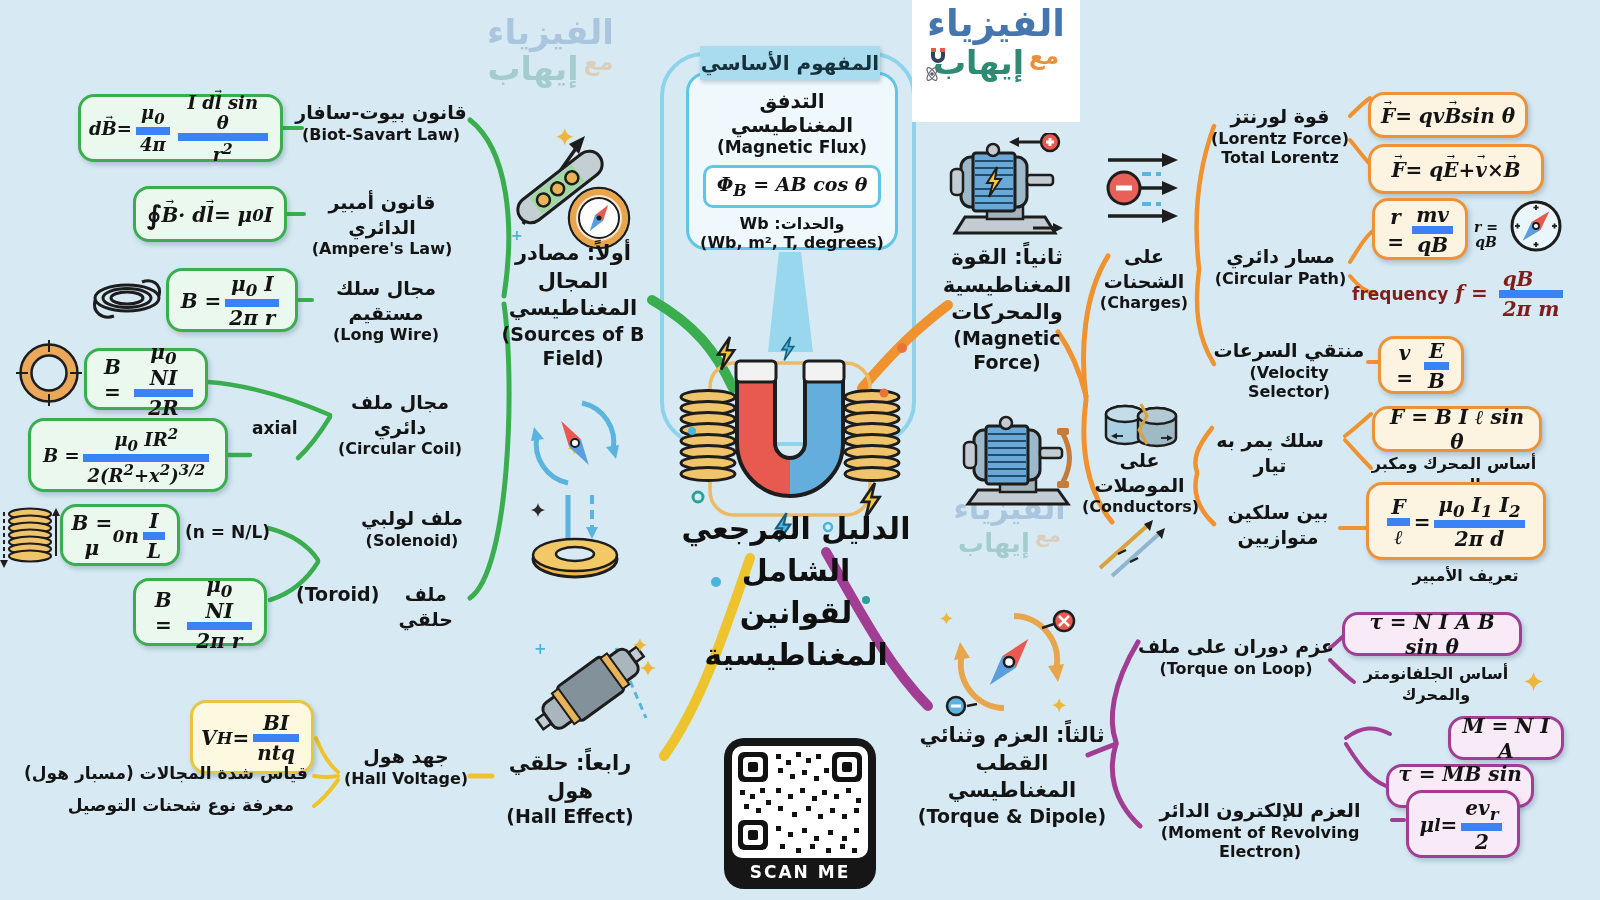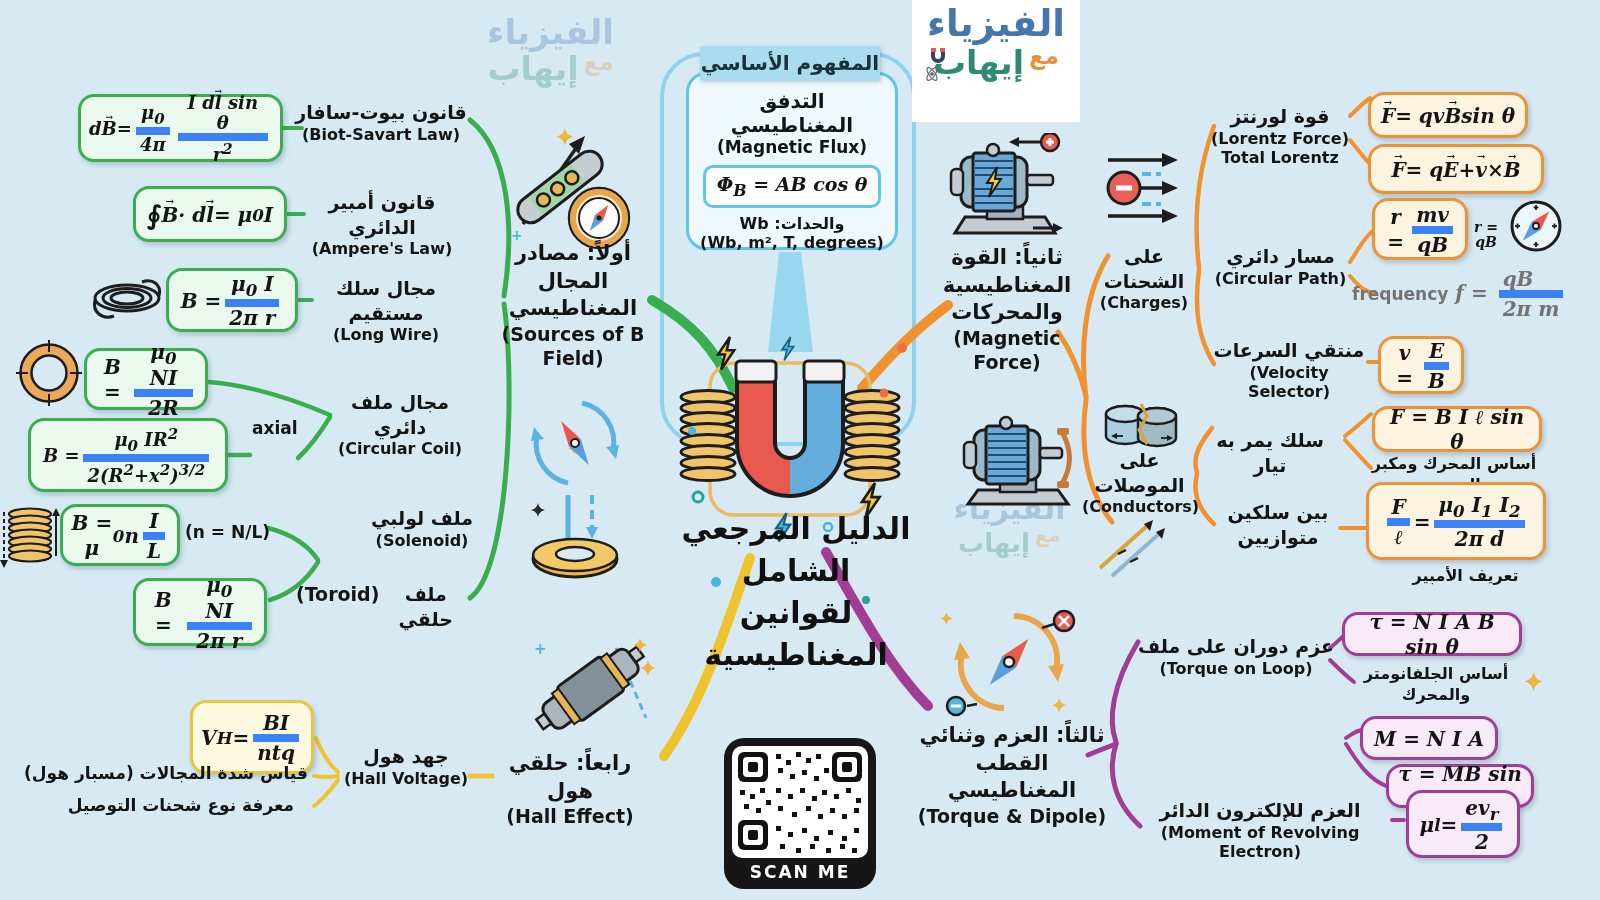--- a/index.html
+++ b/index.html
@@ -19,21 +19,21 @@
 .big{font-style:normal;font-size:1.3em;font-family:"DejaVu Sans",sans-serif}
 .rm{font-style:normal;font-family:"DejaVu Sans",sans-serif;font-size:0.85em;font-weight:bold}
 .lbl{position:absolute;z-index:3;text-align:center;font-weight:bold;color:#141414}
 .lbl .ar{direction:rtl;font-size:19px;line-height:1.3}
 .lbl .en{direction:ltr;font-size:16px;line-height:1.2}
 .nlbl .ar{font-size:21px;line-height:1.32}
 .nlbl .en{font-size:19px;line-height:1.25}
 .inline-lbl{display:flex;gap:6px;justify-content:center;direction:rtl;align-items:baseline}
 .anote{position:absolute;z-index:3;font-weight:bold;color:#141414;direction:rtl;text-align:center;font-size:17px;line-height:1.3}
 .ltrnote{position:absolute;z-index:3;font-weight:bold;color:#141414;font-size:17px}
-.ffree{position:absolute;z-index:3;font-family:"DejaVu Serif",serif;font-style:italic;font-weight:bold;color:#737373;font-size:20px}
+.ffree{position:absolute;z-index:3;font-family:"DejaVu Serif",serif;font-style:italic;font-weight:bold;color:#7f1d1d;font-size:20px}
 .cnote{position:absolute;z-index:3;font-family:"DejaVu Serif",serif;font-style:italic;font-weight:bold;color:#141414;font-size:14px;line-height:1.1;text-align:center}
 .icon{position:absolute;z-index:3}
 .concept{position:absolute;z-index:3;border:3.5px solid #5ec7e6;background:#eef8fd;border-radius:20px;text-align:center;padding:14px 8px 24px;color:#141414}
 .badge{position:absolute;z-index:4;background:#a9dcee;border-radius:0;display:flex;align-items:center;justify-content:center;font-weight:bold;font-size:20px;color:#16303c;direction:rtl;box-shadow:1px 2px 4px rgba(60,90,110,.3)}
 .concept .cn-ar{font-weight:bold;font-size:20px;direction:rtl}
 .concept .cn-en{font-weight:bold;font-size:17px}
 .concept .cbox{margin:8px auto 6px;width:178px;border:3px solid #5ec7e6;background:#fff;border-radius:10px;font-family:"DejaVu Serif",serif;font-style:italic;font-weight:bold;font-size:19px;padding:5px 2px}
 .concept .cu-ar{font-weight:bold;font-size:16px;direction:rtl}
 .concept .cu-en{font-weight:bold;font-size:16px}
 .title{position:absolute;z-index:3;text-align:center;font-weight:bold;color:#101010;font-size:30px;line-height:1.4;direction:rtl}
@@ -203,21 +203,21 @@
   <line x1="4" y1="10" x2="4" y2="58" stroke="#1d1d1d" stroke-width="2" stroke-dasharray="4 3"></line>
   <polygon points="4,66 0,58 8,58" fill="#1d1d1d"></polygon>
   <line x1="56" y1="54" x2="56" y2="14" stroke="#1d1d1d" stroke-width="2"></line>
   <polygon points="56,6 52,14 60,14" fill="#1d1d1d"></polygon>
 </svg>
 <div class="fbox g" style="left:60px;top:504px;width:120px;height:62px">B = μ<sub>0</sub>n <span class="fr">
         <span>I</span>
         <span>L</span>
       </span></div>
 <div class="ltrnote" style="left:185px;top:522px">(n = N/L)</div>
-<div class="lbl" style="left:362px;top:506px;width:120px">
+<div class="lbl" style="left:352px;top:506px;width:120px">
   <div class="ar">ملف لولبي</div>
   <div class="en">(Solenoid)</div>
 </div>
 <div class="fbox g" style="left:133px;top:578px;width:134px;height:68px">B = <span class="fr">
         <span>μ<sub>0</sub> NI</span>
         <span>2π r</span>
       </span></div>
 <div class="lbl" style="left:296px;top:582px;width:170px">
   <div class="ar inline-lbl">
     <span>ملف حلقي</span>
@@ -539,21 +539,21 @@
   <div class="en">(Torque &amp; Dipole)</div>
 </div>
 
 <div class="lbl" style="left:1138px;top:634px;width:196px">
   <div class="ar">عزم دوران على ملف</div>
   <div class="en">(Torque on Loop)</div>
 </div>
 <div class="fbox p" style="left:1342px;top:612px;width:180px;height:44px">τ = N I A B sin θ</div>
 <div class="anote" style="left:1335px;top:664px;width:202px;font-size:16px">أساس الجلفانومتر والمحرك</div>
 
-<div class="fbox p" style="left:1360px;top:716px;width:138px;height:44px">M = N I A</div>
+<div class="fbox p" style="left:1448px;top:716px;width:116px;height:44px">M = N I A</div>
 <div class="fbox p" style="left:1386px;top:764px;width:148px;height:44px">τ = MB sin θ</div>
 
 <div class="lbl" style="left:1126px;top:798px;width:268px">
   <div class="ar">العزم للإلكترون الدائر</div>
   <div class="en">(Moment of Revolving Electron)</div>
 </div>
 <div class="fbox p" style="left:1406px;top:790px;width:114px;height:68px">μ<sub>l</sub> = <span class="fr">
         <span>ev<sub>r</sub></span>
         <span>2</span>
       </span></div>

